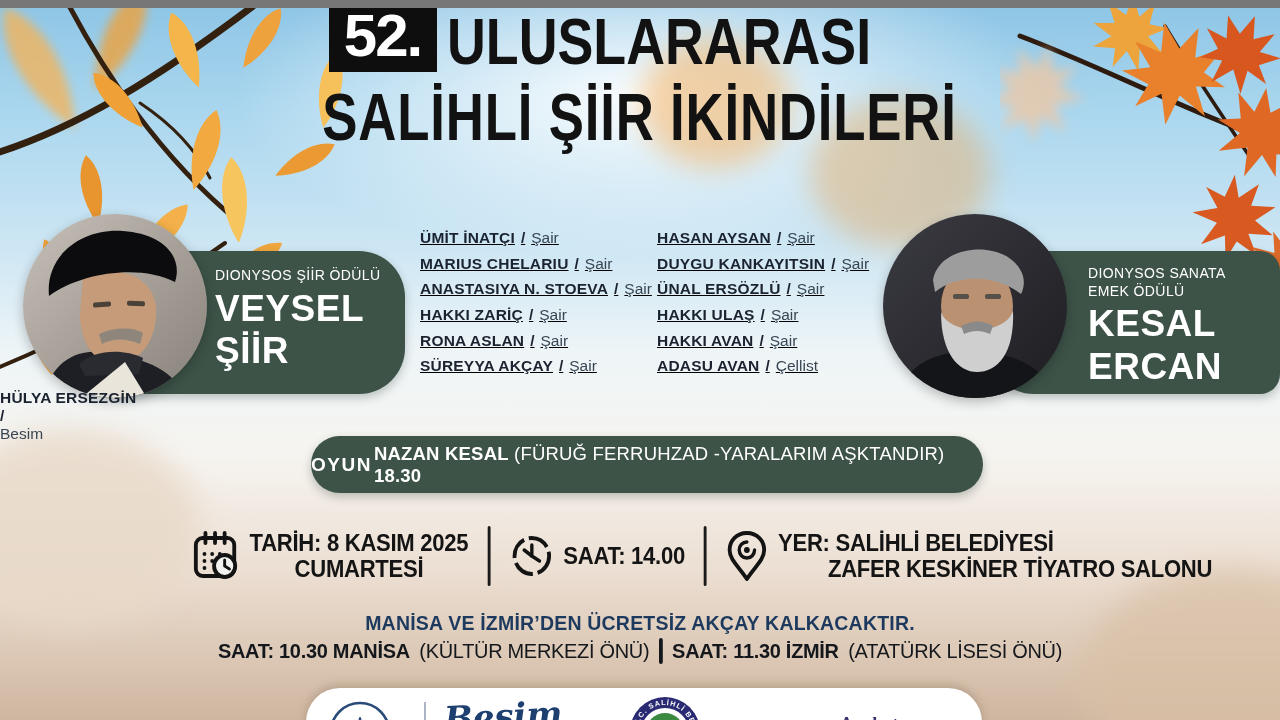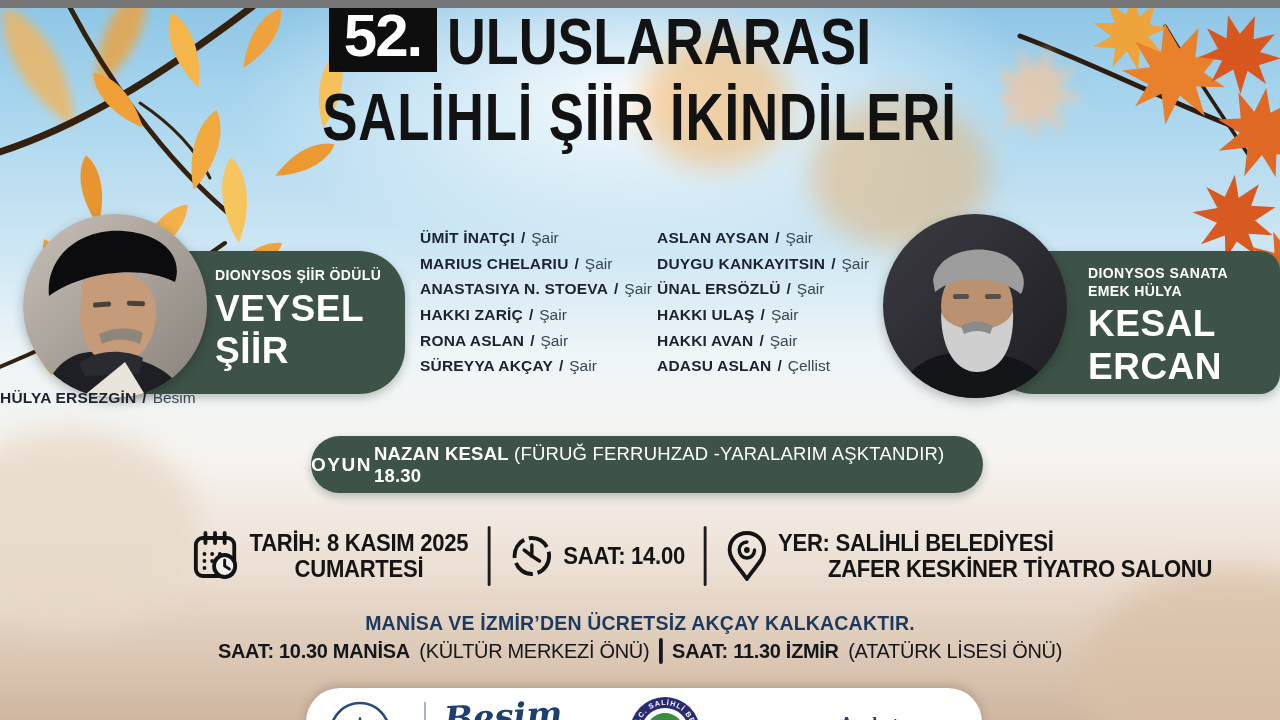--- a/index.html
+++ b/index.html
@@ -14,36 +14,36 @@
   .title-row1{display:flex;align-items:flex-end;gap:10px;height:94px;}
   .box52{background:#0e0e0e;color:#fff;min-width:96px;height:94px;display:flex;align-items:flex-end;justify-content:center;
          font-size:60px;font-weight:900;padding:0 6px 2px;letter-spacing:-2px;}
   .t1{font-size:64px;font-weight:900;line-height:.92;transform:scaleX(.84);transform-origin:left bottom;letter-spacing:0;}
   .t2{font-size:66px;font-weight:900;line-height:1;margin-top:12px;transform:scaleX(.80);letter-spacing:1px;}
 
   
   .badge{position:absolute;background:#3d5348;color:#fff;border-radius:46px;box-shadow:0 4px 10px rgba(20,40,30,.25);}
   .badge-left{left:103px;top:243px;width:302px;height:143px;border-radius:20px 46px 46px 20px;padding:16px 0 0 112px;box-sizing:border-box;}
   .badge-right{left:988px;top:243px;width:292px;height:143px;border-radius:46px 20px 20px 46px;padding:14px 0 0 100px;box-sizing:border-box;}
-  .award{font-size:14px;font-weight:700;letter-spacing:.4px;line-height:1.25;}
+  .award{font-size:14px;font-weight:400;letter-spacing:.4px;line-height:1.25;}
   .bigname{font-size:37px;font-weight:900;line-height:1.02;letter-spacing:.5px;margin-top:5px;}
   .photo{position:absolute;width:184px;height:184px;border-radius:50%;overflow:hidden;box-shadow:0 4px 12px rgba(0,0,0,.25);}
   .photo-left{left:23px;top:206px;}
   .photo-right{left:883px;top:206px;}
 
   
   .people{position:absolute;left:420px;top:221px;width:560px;}
   .pcol{position:absolute;top:0;}
   .pcol-l{left:0;}
   .pcol-r{left:237px;}
-  .prow{display:flex;align-items:baseline;gap:6px;height:25.7px;white-space:nowrap;}
+  .prow{display:flex;align-items:baseline;gap:6px;height:25.7px;white-space:nowrap;text-decoration:underline;}
   .pname{font-size:15.5px;font-weight:800;color:#1b2230;letter-spacing:.2px;}
   .pslash{font-size:15.5px;font-weight:800;color:#1b2230;}
   .prole{font-size:15.5px;font-weight:400;color:#384654;}
-  .pcenter{position:absolute;left:0;right:0;top:381px;display:flex;justify-content:flex-start;align-items:baseline;gap:6px;}
+  .pcenter{position:absolute;left:0;right:0;top:381px;display:flex;justify-content:space-between;align-items:baseline;gap:0;flex-direction:column;}
 
   
   .banner{position:absolute;left:311px;top:428px;width:672px;height:57px;border-radius:29px;background:#3d5348;color:#fff;
           display:flex;flex-direction:row;align-items:center;justify-content:center;gap:2px;box-shadow:0 4px 10px rgba(20,40,30,.25);}
   .banner-h{font-size:19px;font-weight:800;letter-spacing:1.5px;}
   .banner-l2{font-size:18.5px;letter-spacing:.2px;}
   .banner-l2 .b{font-weight:800;}
   .banner-l2 .r{font-weight:400;}
 
   
@@ -165,21 +165,21 @@
       <rect x="70" y="88" width="18" height="5" rx="2" fill="#4a4138" transform="rotate(-4 79 90)"></rect>
       <rect x="104" y="87" width="18" height="5" rx="2" fill="#4a4138" transform="rotate(3 113 89)"></rect>
       <path d="M76,120 C92,113 110,113 120,119 L117,130 C103,124 90,124 79,130 Z" fill="#8f867b"></path>
       <path d="M56,150 C70,136 100,134 120,144 L116,160 L62,162 Z" fill="#2a2b31"></path>
       <path d="M58,184 L102,148 L124,184 Z" fill="#e9e5db"></path>
     </svg>
   </div>
 
   <div class="badge badge-right">
     <div class="award">DIONYSOS SANATA</div>
-    <div class="award">EMEK HÜLYA</div>
+    <div class="award">EMEK ÖDÜLÜ</div>
     <div class="bigname">KESAL</div>
     <div class="bigname">ERCAN</div>
   </div>
   <div class="photo photo-right">
     <svg width="184" height="184" viewBox="0 0 184 184">
       <defs>
           <linearGradient id="pg2" x1="0" y1="0" x2="1" y2="1">
         <stop offset="0" stop-color="#3b3b42"></stop>
             <stop offset="1" stop-color="#1d1d22"></stop>
       </linearGradient>
@@ -223,21 +223,21 @@
           <span class="prole">Şair</span>
         </div>
       <div class="prow">
           <span class="pname">SÜREYYA AKÇAY</span>
           <span class="pslash">/</span>
           <span class="prole">Şair</span>
         </div>
     </div>
     <div class="pcol pcol-r">
       <div class="prow">
-          <span class="pname">ASLAN AYSAN</span>
+          <span class="pname">HASAN AYSAN</span>
           <span class="pslash">/</span>
           <span class="prole">Şair</span>
         </div>
       <div class="prow">
           <span class="pname">DUYGU KANKAYITSIN</span>
           <span class="pslash">/</span>
           <span class="prole">Şair</span>
         </div>
       <div class="prow">
           <span class="pname">ÜNAL ERSÖZLÜ</span>
@@ -248,21 +248,21 @@
           <span class="pname">HAKKI ULAŞ</span>
           <span class="pslash">/</span>
           <span class="prole">Şair</span>
         </div>
       <div class="prow">
           <span class="pname">HAKKI AVAN</span>
           <span class="pslash">/</span>
           <span class="prole">Şair</span>
         </div>
       <div class="prow">
-          <span class="pname">ADASU ASLAN</span>
+          <span class="pname">ADASU AVAN</span>
           <span class="pslash">/</span>
           <span class="prole">Çellist</span>
         </div>
     </div>
   </div>
   <div class="pcenter">
     <span class="pname">HÜLYA ERSEZGİN</span>
     <span class="pslash">/</span>
     <span class="prole">Besim</span>
   </div>

